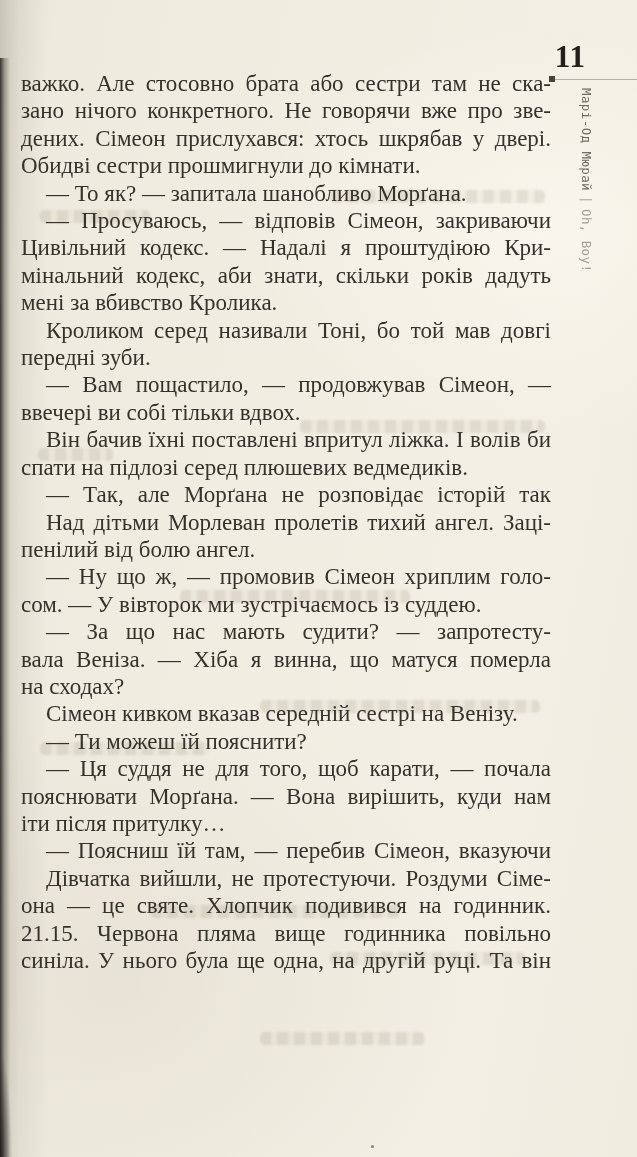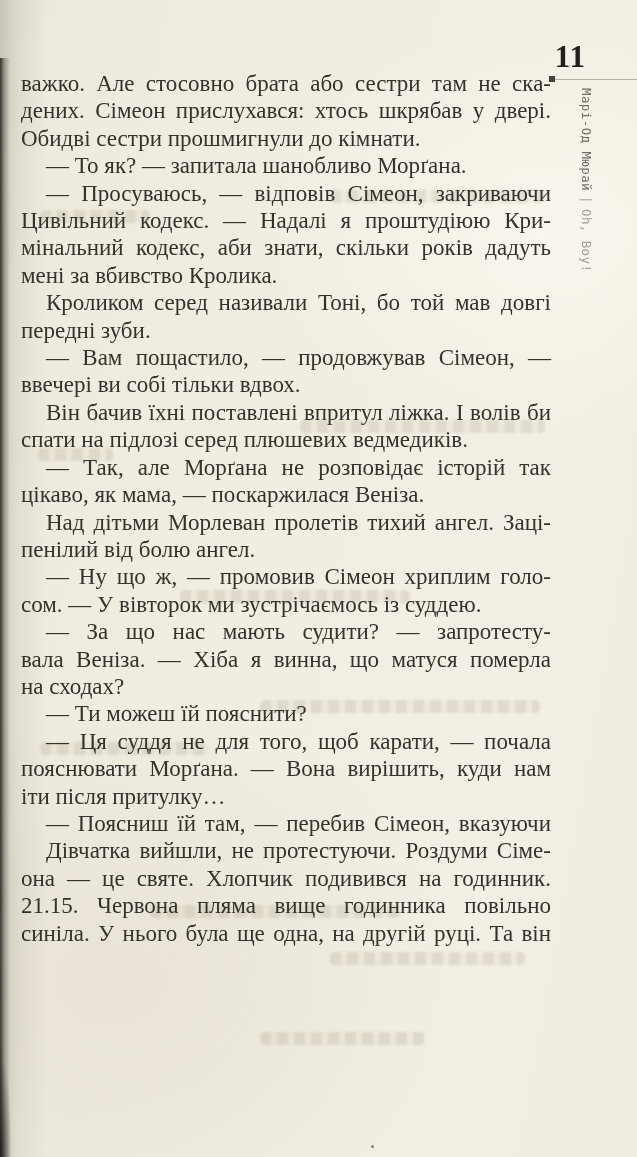--- a/index.html
+++ b/index.html
@@ -99,42 +99,43 @@
   <div class="rule">
     <span class="rule-square"></span>
   </div>
 
   <div class="margin-text">
     <span class="author">Марі-Од Мюрай</span><span class="sep">|</span><span class="title">Oh, Boy!</span>
   </div>
 
   <div class="text-column">
       <div class="line just">важко. Але стосовно брата або сестри там не ска-</div>
+      <div class="line just">зано нічого конкретного. Не говорячи вже про зве-</div>
       <div class="line just">дених. Сімеон прислухався: хтось шкрябав у двері.</div>
       <div class="line">Обидві сестри прошмигнули до кімнати.</div>
       <div class="line indent">— То як? — запитала шанобливо Морґана.</div>
       <div class="line indent just">— Просуваюсь, — відповів Сімеон, закриваючи</div>
       <div class="line just">Цивільний кодекс. — Надалі я проштудіюю Кри-</div>
       <div class="line just">мінальний кодекс, аби знати, скільки років дадуть</div>
       <div class="line">мені за вбивство Кролика.</div>
       <div class="line indent just">Кроликом серед називали Тоні, бо той мав довгі</div>
       <div class="line">передні зуби.</div>
       <div class="line indent just">— Вам пощастило, — продовжував Сімеон, —</div>
       <div class="line">ввечері ви собі тільки вдвох.</div>
       <div class="line indent just">Він бачив їхні поставлені впритул ліжка. І волів би</div>
       <div class="line">спати на підлозі серед плюшевих ведмедиків.</div>
       <div class="line indent just">— Так, але Морґана не розповідає історій так</div>
-      <div class="line">цікаво, як мама, — поскаржилася Веніза.</div>
       <div class="line indent just">Над дітьми Морлеван пролетів тихий ангел. Заці-</div>
       <div class="line">пенілий від болю ангел.</div>
       <div class="line indent just">— Ну що ж, — промовив Сімеон хриплим голо-</div>
       <div class="line">сом. — У вівторок ми зустрічаємось із суддею.</div>
       <div class="line indent just">— За що нас мають судити? — запротесту-</div>
       <div class="line just">вала Веніза. — Хіба я винна, що матуся померла</div>
       <div class="line">на сходах?</div>
+      <div class="line indent">Сімеон кивком вказав середній сестрі на Венізу.</div>
       <div class="line indent">— Ти можеш їй пояснити?</div>
       <div class="line indent just">— Ця суддя не для того, щоб карати, — почала</div>
       <div class="line just">пояснювати Морґана. — Вона вирішить, куди нам</div>
       <div class="line">іти після притулку…</div>
       <div class="line indent just">— Поясниш їй там, — перебив Сімеон, вказуючи</div>
       <div class="line indent just">Дівчатка вийшли, не протестуючи. Роздуми Сіме-</div>
       <div class="line just">она — це святе. Хлопчик подивився на годинник.</div>
       <div class="line just">21.15. Червона пляма вище годинника повільно</div>
       <div class="line just">синіла. У нього була ще одна, на другій руці. Та він</div>
     </div>

